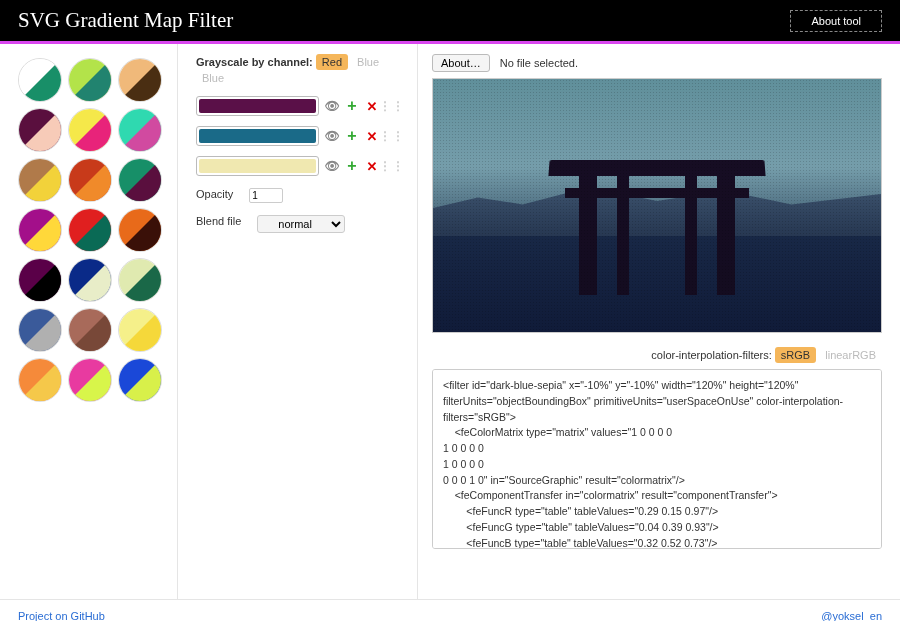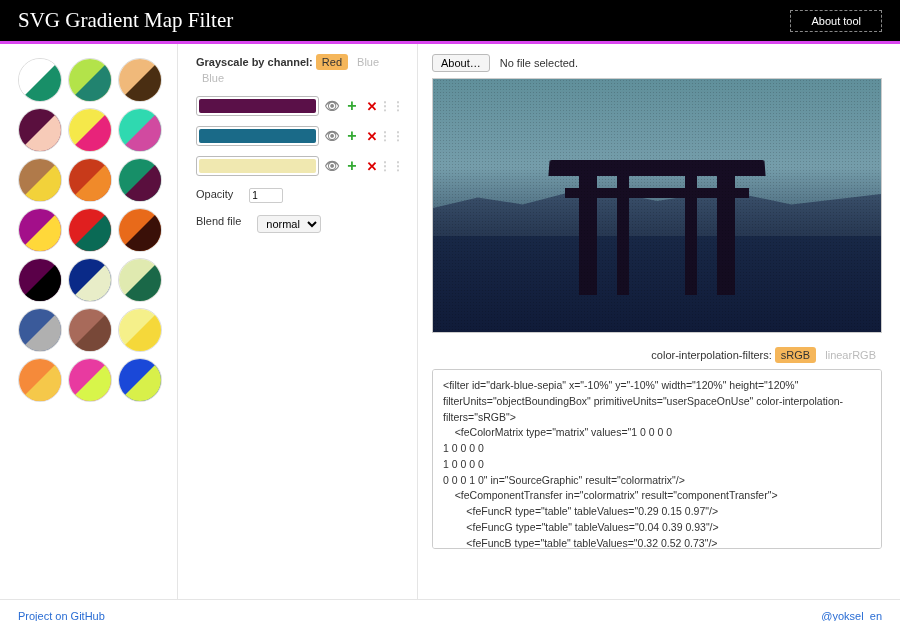--- a/index.html
+++ b/index.html
@@ -29,21 +29,21 @@
   .color-bar { flex: 1; height: 20px; border: 1px solid #bbb; border-radius: 3px; padding: 2px; background: #fff; display: flex; }
   .color-bar-inner { flex: 1; border-radius: 2px; }
   .icon-btn { width: 14px; height: 14px; display: flex; align-items: center; justify-content: center; cursor: pointer; font-weight: bold; font-size: 13px; }
   .eye { color: #888; font-size: 12px; }
   .plus { color: #3a3; font-size: 16px; }
   .remove { color: #d00; font-size: 13px; }
   .grip { color: #ccc; font-size: 12px; line-height: 4px; letter-spacing: 1px; }
   
   .field-row { display: flex; align-items: flex-start; gap: 16px; font-size: 11px; margin-top: 12px; }
   .num-input { width: 34px; font-size: 10px; padding: 1px 2px; border: 1px solid #ccc; border-radius: 2px; }
-  .select { font-size: 11px; padding: 1px 4px; border: 1px solid #ccc; border-radius: 3px; background: #f4f4f4; }
+  .select { font-size: 11px; padding: 1px 16px; border: 1px solid #ccc; border-radius: 3px; background: #f4f4f4; }
   
   .preview { flex: 1; padding: 10px 18px 10px 14px; }
   .file-row { font-size: 11px; margin-bottom: 6px; display: flex; align-items: center; gap: 10px; }
   .browse-btn { font-size: 11px; padding: 2px 8px; border: 1px solid #bbb; border-radius: 3px; background: #f5f5f5; cursor: pointer; }
   
   .image-box { width: 100%; height: 255px; border: 1px solid #ccc; position: relative; overflow: hidden; background: linear-gradient(180deg, #6aa5a8 0%, #8cc5c5 35%, #5d8a95 55%, #2d4a68 80%, #1a2e4a 100%); }
   .mountains { position: absolute; bottom: 38%; left: 0; right: 0; height: 70px; background: linear-gradient(180deg, transparent 0%, #3a5570 40%, #2a3f5a 100%); clip-path: polygon(0 60%, 10% 45%, 20% 55%, 35% 30%, 50% 50%, 65% 35%, 80% 55%, 100% 40%, 100% 100%, 0 100%); opacity: 0.8; }
   .torii { position: absolute; left: 50%; top: 32%; transform: translateX(-50%); width: 200px; height: 135px; }
   .torii-roof { position: absolute; top: 0; left: -8px; right: -8px; height: 16px; background: #1a1028; border-radius: 2px 2px 0 0; transform: perspective(200px) rotateX(8deg); }
   .torii-roof2 { position: absolute; top: 28px; left: 8px; right: 8px; height: 10px; background: #1a1028; }

